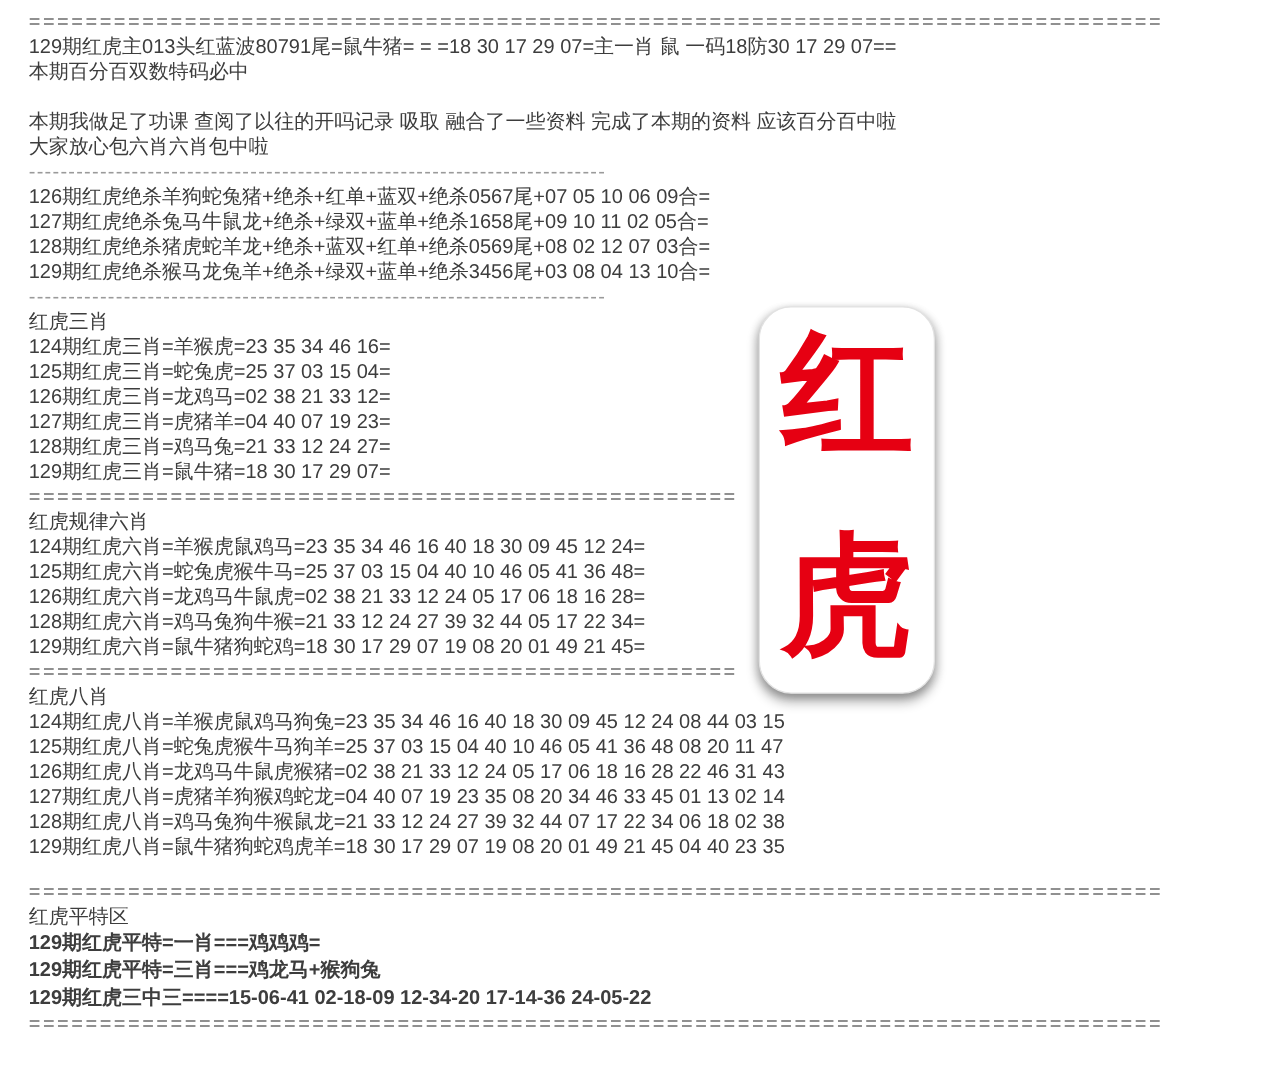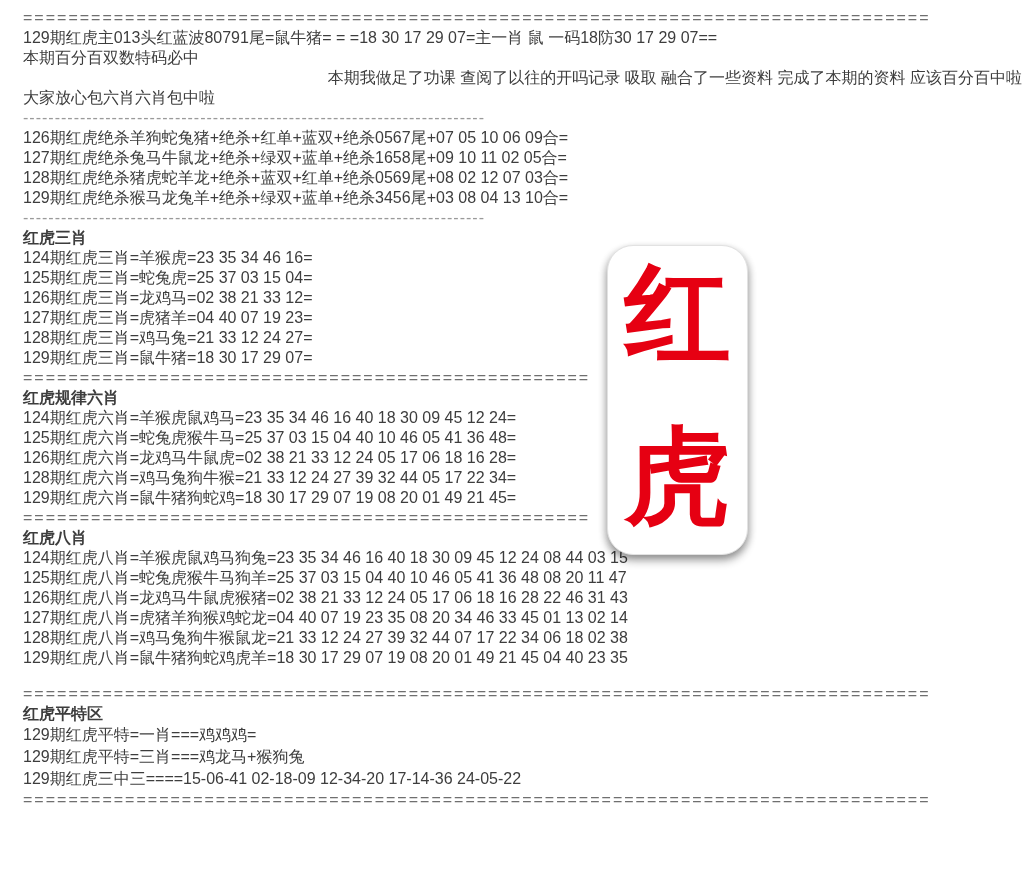--- a/index.html
+++ b/index.html
@@ -5,28 +5,28 @@
   html,body{margin:0;padding:0;background:#ffffff;}
   body{
     position:relative;
     width:1022px;height:873px;
     overflow:hidden;
     font-family:"Liberation Sans","DejaVu Sans",sans-serif;
     font-size:16px;line-height:20px;color:#3d3d3d;
   }
   .page{position:relative;padding:8px 0 0 23px;width:999px;}
   .txt-line{white-space:nowrap;height:20px;overflow:hidden;}
-  .section-title{white-space:nowrap;height:20px;font-weight:bold;}
+  .section-title{white-space:nowrap;height:20px;}
   .sep{white-space:nowrap;overflow:hidden;height:20px;color:#6f6f6f;letter-spacing:2px;}
   .sep-full{width:907px;}
   .sep-short{width:567px;}
   .sep-dash{width:462px;color:#9a9a9a;letter-spacing:1px;}
-  .gap-block{text-align:right;}
+  .gap-block{margin-top:20px;}
   .gap-small{margin-top:16px;}
-  .pingte .txt-line{height:22px;line-height:22px;}
+  .pingte .txt-line{height:22px;line-height:22px;font-weight:bold;}
   .badge{
     position:absolute;left:607px;top:245px;width:141px;height:310px;
     background:#ffffff;
     border:1px solid #e2e2e2;
     border-radius:26px;
     box-shadow:0 6px 9px rgba(0,0,0,0.32), 3px 2px 6px rgba(0,0,0,0.10), -3px 2px 6px rgba(0,0,0,0.10);
     display:flex;flex-direction:column;align-items:center;justify-content:space-between;
     padding:10px 0 18px;box-sizing:border-box;
   }
   .badge-char{

